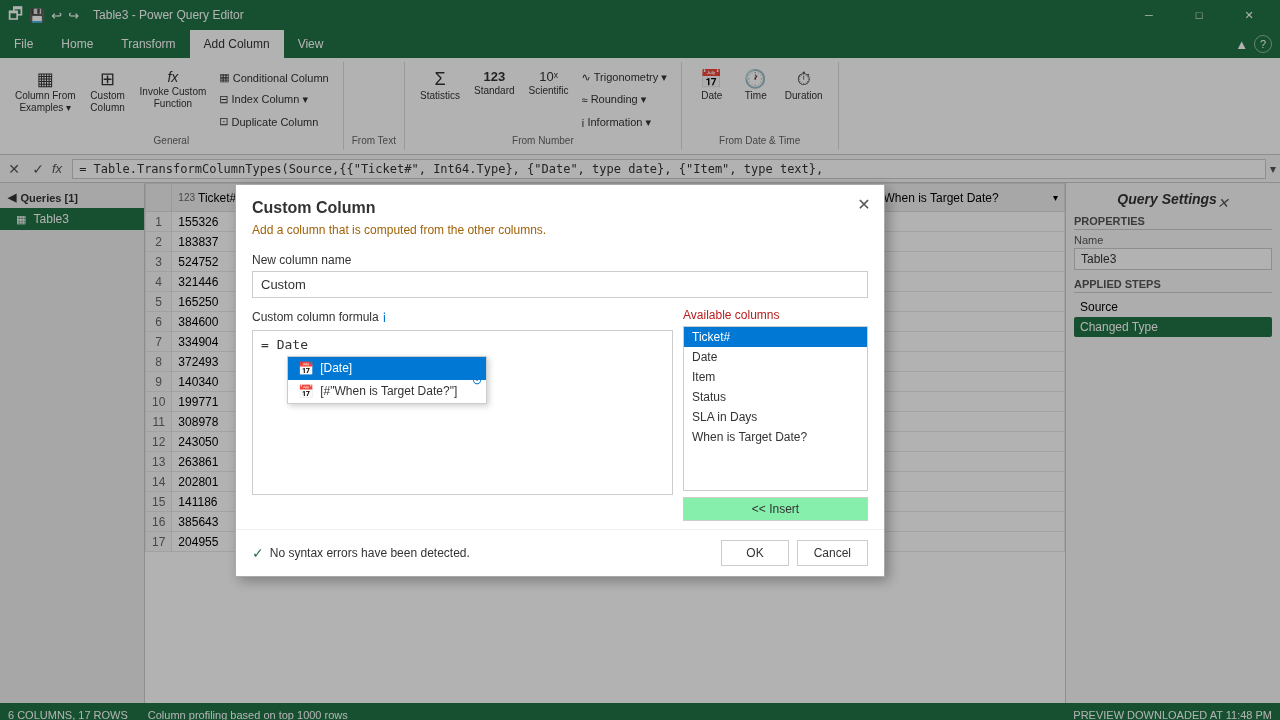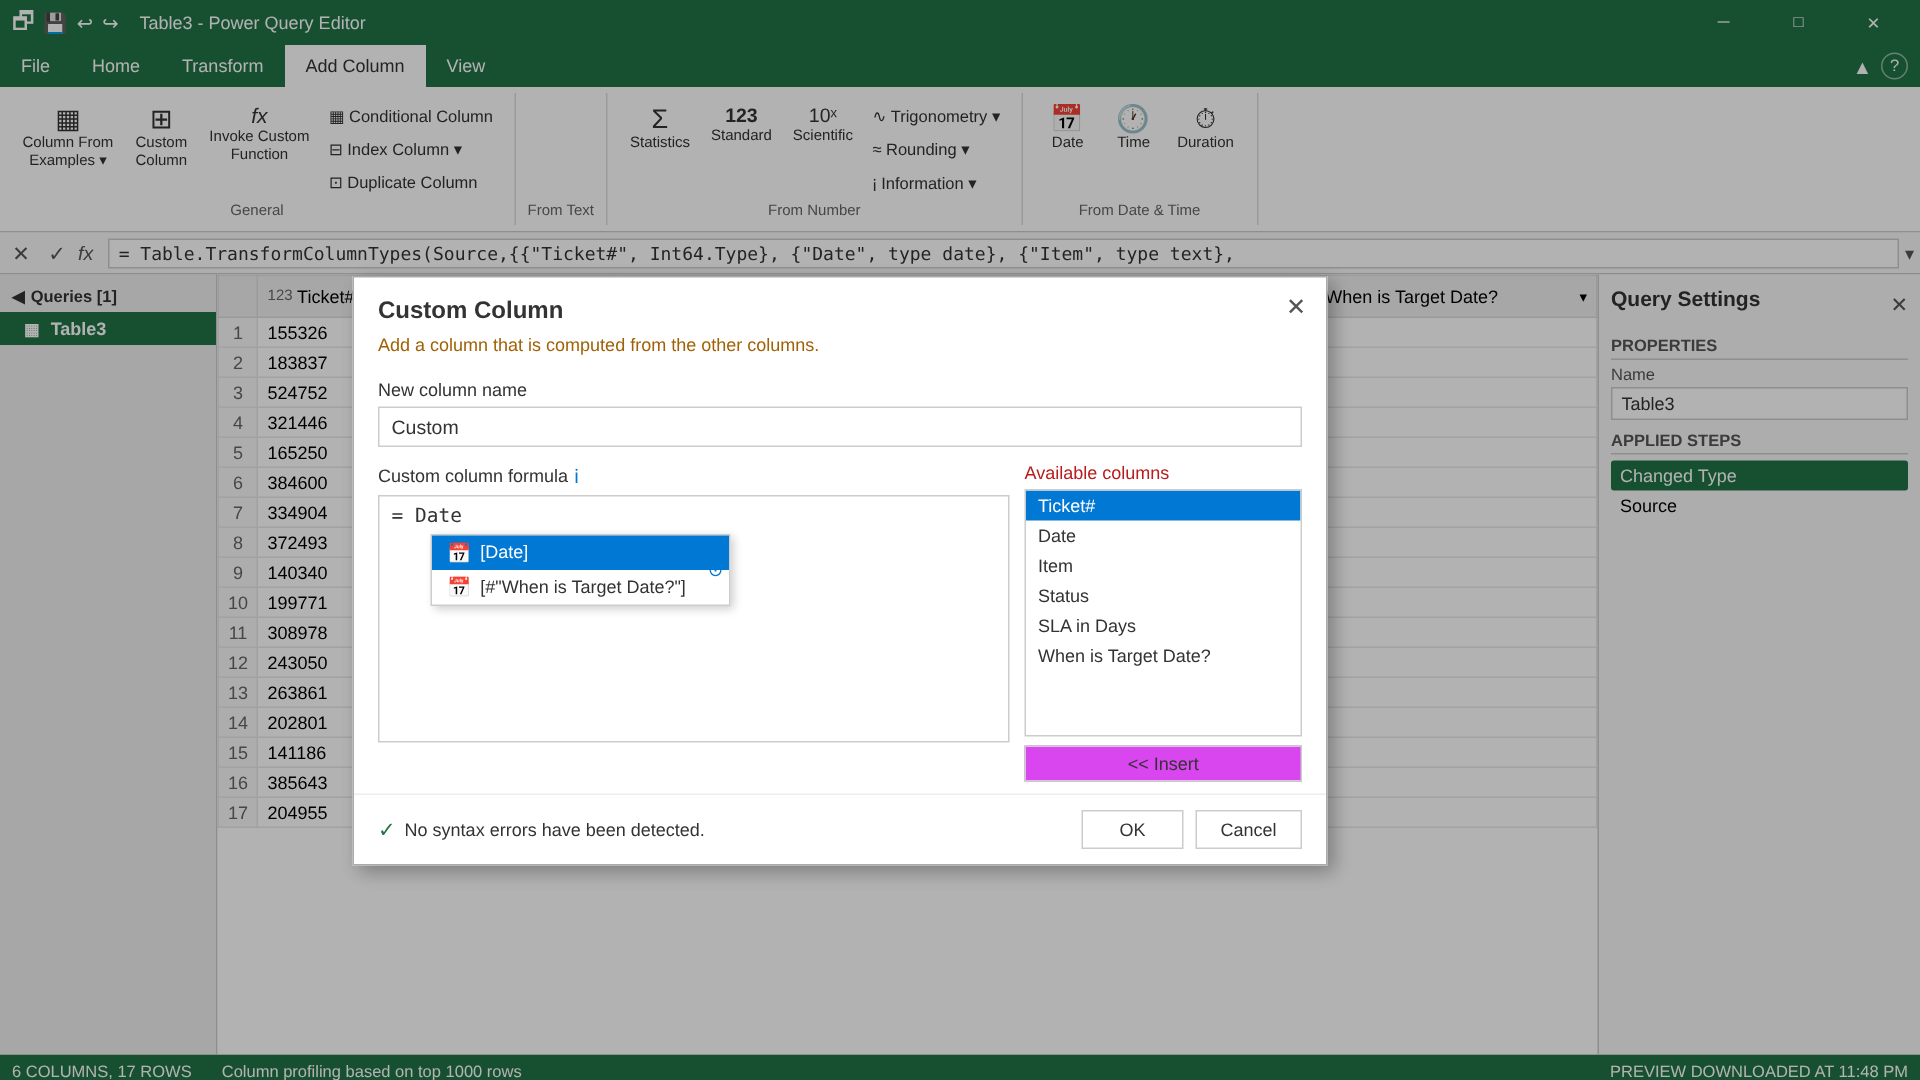--- a/index.html
+++ b/index.html
@@ -30,21 +30,21 @@
     .formula-icons { display: flex; align-items: center; gap: 4px; margin-right: 6px; }
     .formula-icon { width: 20px; height: 20px; display: flex; align-items: center; justify-content: center; cursor: pointer; font-size: 14px; color: #555; }
     .formula-fx { font-style: italic; font-size: 13px; color: #555; margin-right: 4px; }
     .formula-input { flex: 1; border: 1px solid #ccc; padding: 2px 6px; font-size: 12px; background: white; color: #333; }
 
     
     .main-area { display: flex; height: calc(720px - 30px - 28px - 116px - 28px - 24px); }
     
     .left-panel { width: 145px; background: #f0f0f0; border-right: 1px solid #ccc; padding: 4px 0; }
     .left-panel-header { padding: 4px 8px; font-size: 11px; font-weight: bold; color: #333; display: flex; align-items: center; gap: 4px; }
-    .left-panel-item { padding: 4px 16px; font-size: 12px; color: #333; cursor: pointer; font-weight: bold; }
+    .left-panel-item { padding: 4px 16px; font-size: 12px; color: #333; cursor: pointer; }
     .left-panel-item.selected { background: #217346; color: white; }
 
     
     .grid-area { flex: 1; overflow: auto; background: white; }
     .grid-table { border-collapse: collapse; width: 100%; font-size: 12px; }
     .grid-table th { background: #f0f0f0; border: 1px solid #ddd; padding: 3px 6px; text-align: left; white-space: nowrap; font-weight: normal; height: 28px; }
     .grid-table td { border: 1px solid #e8e8e8; padding: 2px 6px; white-space: nowrap; height: 20px; }
     .row-header { background: #f8f8f8; text-align: center; color: #666; border: 1px solid #ddd; width: 24px; }
     .col-header-content { display: flex; align-items: center; justify-content: space-between; }
 
@@ -74,21 +74,21 @@
     .formula-section { display: flex; gap: 10px; }
     .formula-left { flex: 1; }
     .formula-right { width: 185px; }
     .formula-label { font-size: 12px; color: #333; margin-bottom: 4px; font-weight: 500; display: flex; align-items: center; gap: 4px; }
     .formula-textarea-wrap { position: relative; }
     .formula-textarea { width: 100%; height: 165px; border: 1px solid #ccc; padding: 6px 8px; font-size: 13px; font-family: 'Consolas', monospace; color: #333; resize: none; }
     .available-list { border: 1px solid #ccc; height: 165px; overflow-y: auto; }
     .available-item { padding: 3px 8px; font-size: 12px; cursor: pointer; color: #333; }
     .available-item.selected { background: #0078d4; color: white; }
     .available-header { font-size: 12px; color: #b91c1c; margin-bottom: 4px; font-weight: 500; }
-    .insert-btn { display: block; margin-top: 6px; padding: 4px 0; border: 1px solid #ccc; background: #d946ef; font-size: 12px; color: #333; cursor: pointer; text-align: center; width: 100%; }
+    .insert-btn { display: block; margin-top: 6px; padding: 4px 0; border: 1px solid #ccc; background: #86efac; font-size: 12px; color: #333; cursor: pointer; text-align: center; width: 100%; }
     .dialog-footer { padding: 10px 16px; display: flex; align-items: center; justify-content: space-between; border-top: 1px solid #eee; }
     .dialog-status { display: flex; align-items: center; gap: 6px; font-size: 12px; color: #333; }
     .status-check { color: #217346; font-size: 14px; }
     .dialog-buttons { display: flex; gap: 8px; }
     .btn-ok { padding: 5px 24px; background: white; border: 1px solid #ccc; font-size: 12px; cursor: pointer; color: #333; }
     .btn-cancel { padding: 5px 16px; background: white; border: 1px solid #ccc; font-size: 12px; cursor: pointer; color: #333; }
     .dialog-close { position: absolute; top: 8px; right: 8px; width: 24px; height: 24px; display: flex; align-items: center; justify-content: center; cursor: pointer; font-size: 16px; color: #555; }
     .learn-link { font-size: 12px; color: #0078d4; text-decoration: underline; cursor: pointer; }
 
     
@@ -466,36 +466,36 @@
             <td></td>
             <td></td>
             <td></td>
             <td></td>
           </tr>
       </tbody>
     </table>
   </div>
 
   <div class="right-panel">
-    <div style="display:flex; align-items:center; justify-content:space-between; margin-bottom:10px;">
+    <div style="display:flex; align-items:center; justify-content:center; font-style:italic;">
       <div class="right-panel-title">Query Settings</div>
       <span style="cursor:pointer; color:#555; font-size:14px;">✕</span>
     </div>
     <div class="right-panel-section">PROPERTIES</div>
     <div class="right-panel-field">
       <div class="right-panel-label">Name</div>
       <input type="text" class="right-panel-value" style="width: 100%; border: 1px solid rgb(204, 204, 204); padding: 3px 6px; font-size: 12px;" value="Table3">
     </div>
     <div class="right-panel-section">APPLIED STEPS</div>
     <div style="margin-top:4px;">
+      <div class="steps-item">
+        <span>Source</span>
+      </div>
       <div class="steps-item selected">
         <span>Changed Type</span>
-      </div>
-      <div class="steps-item">
-        <span>Source</span>
       </div>
     </div>
   </div>
 </div>
 
 <div class="status-bar">
   <span>6 COLUMNS, 17 ROWS</span>
   <span>Column profiling based on top 1000 rows</span>
   <span style="margin-left:auto;">PREVIEW DOWNLOADED AT 11:48 PM</span>
 </div>

